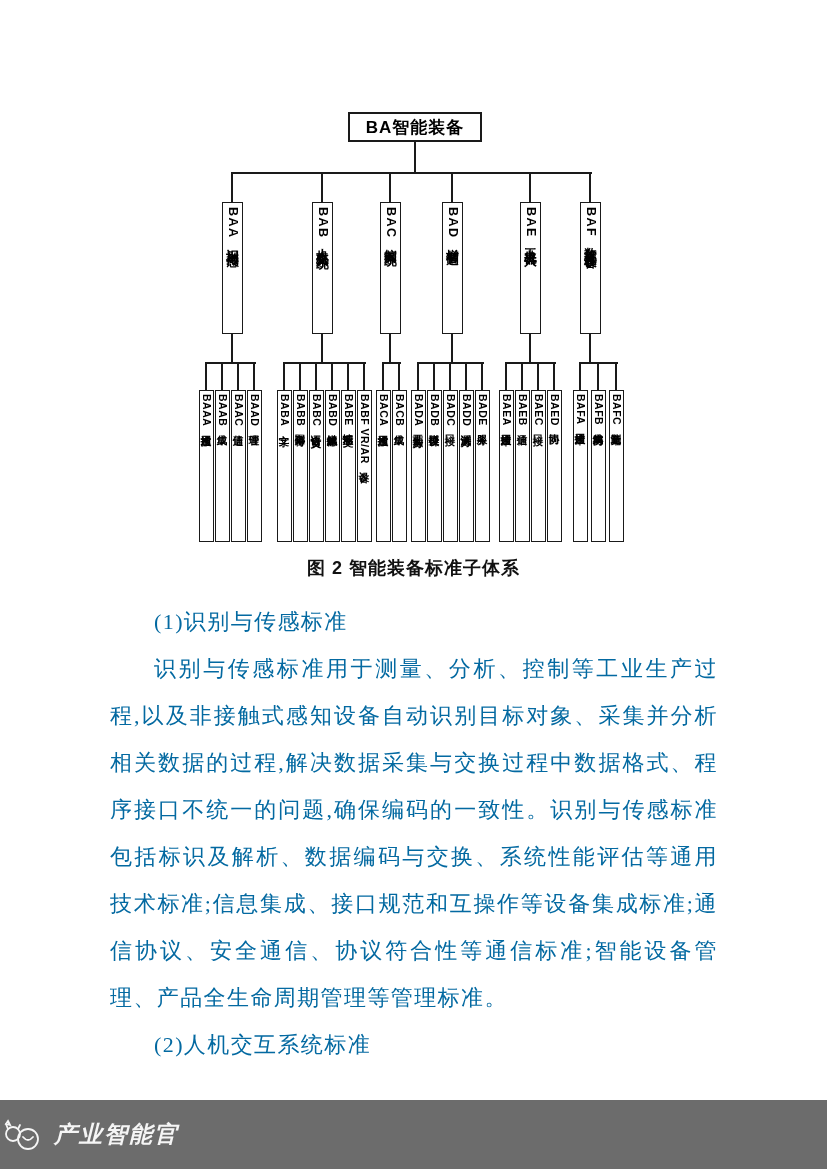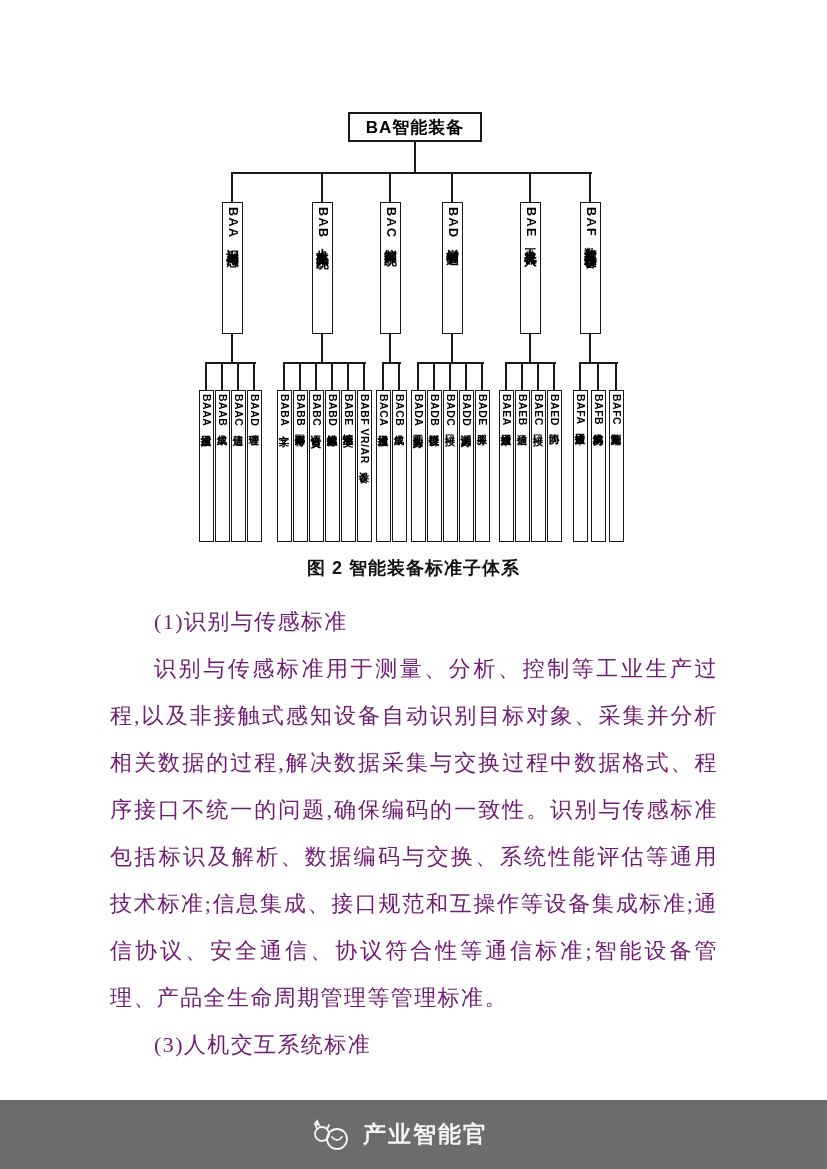--- a/index.html
+++ b/index.html
@@ -29,34 +29,34 @@
   .l3-node{padding-top:3px;font-size:10.5px;}
   .l3-node .vtext{letter-spacing:0.5px;}
   
   .caption{
     position:absolute;left:0;top:556px;width:827px;text-align:center;
     font-family:"Liberation Sans","DejaVu Sans",sans-serif;
     font-weight:bold;font-size:18px;color:#111;letter-spacing:1px;
   }
   .body-text{
     position:absolute;left:110px;top:598px;width:608px;
-    font-size:22px;line-height:47px;letter-spacing:1.4px;color:#701a75;
+    font-size:22px;line-height:47px;letter-spacing:1.4px;color:#0369a1;
   }
   .body-text .heading{text-indent:2em;margin:0;}
   .body-text .para{
     text-indent:2em;margin:0;text-align:justify;text-justify:inter-ideograph;
   }
   .page-number{
     position:absolute;left:0;top:1058px;width:827px;text-align:center;
     font-size:13px;color:#333;letter-spacing:0.5px;
   }
   
   .footer{
     position:absolute;left:0;top:1100px;width:827px;height:69px;
-    background:#6c6c6c;display:flex;align-items:center;justify-content:center;
+    background:#6c6c6c;display:flex;align-items:center;justify-content:flex-start;font-style:italic;
   }
   .footer-inner{display:flex;align-items:center;gap:10px;margin-right:30px;}
   .brand-logo{width:44px;height:36px;display:block;}
   .brand-name{
     font-family:"Liberation Sans","DejaVu Sans",sans-serif;
     font-size:23px;font-weight:bold;color:#f5f5f5;letter-spacing:2px;
   }
 </style>
 </head>
 <body>
@@ -201,21 +201,21 @@
       <div class="node l3-node" style="left: 608.5px; top: 390px; width: 15px; height: 152px;">
         <span class="vtext">BAFC制造单元</span>
       </div>
     </div>
 
   <div class="caption">图 2 智能装备标准子体系</div>
 
   <div class="body-text">
     <p class="heading">(1)识别与传感标准</p>
     <p class="para">识别与传感标准用于测量、分析、控制等工业生产过程,以及非接触式感知设备自动识别目标对象、采集并分析相关数据的过程,解决数据采集与交换过程中数据格式、程序接口不统一的问题,确保编码的一致性。识别与传感标准包括标识及解析、数据编码与交换、系统性能评估等通用技术标准;信息集成、接口规范和互操作等设备集成标准;通信协议、安全通信、协议符合性等通信标准;智能设备管理、产品全生命周期管理等管理标准。</p>
-    <p class="heading">(3)人机交互系统标准</p>
+    <p class="heading">(2)人机交互系统标准</p>
   </div>
 
 
   <div class="footer">
     <div class="footer-inner">
       <svg class="brand-logo" viewBox="0 0 44 36">
         <g fill="none" stroke="#f5f5f5" stroke-width="1.8" stroke-linecap="round">
           <path d="M8 4 L10 8 L6 7 Z"></path>
           <circle cx="13" cy="17" r="7"></circle>
           <path d="M8 12 L6 7 M18 12 L20 8"></path>

